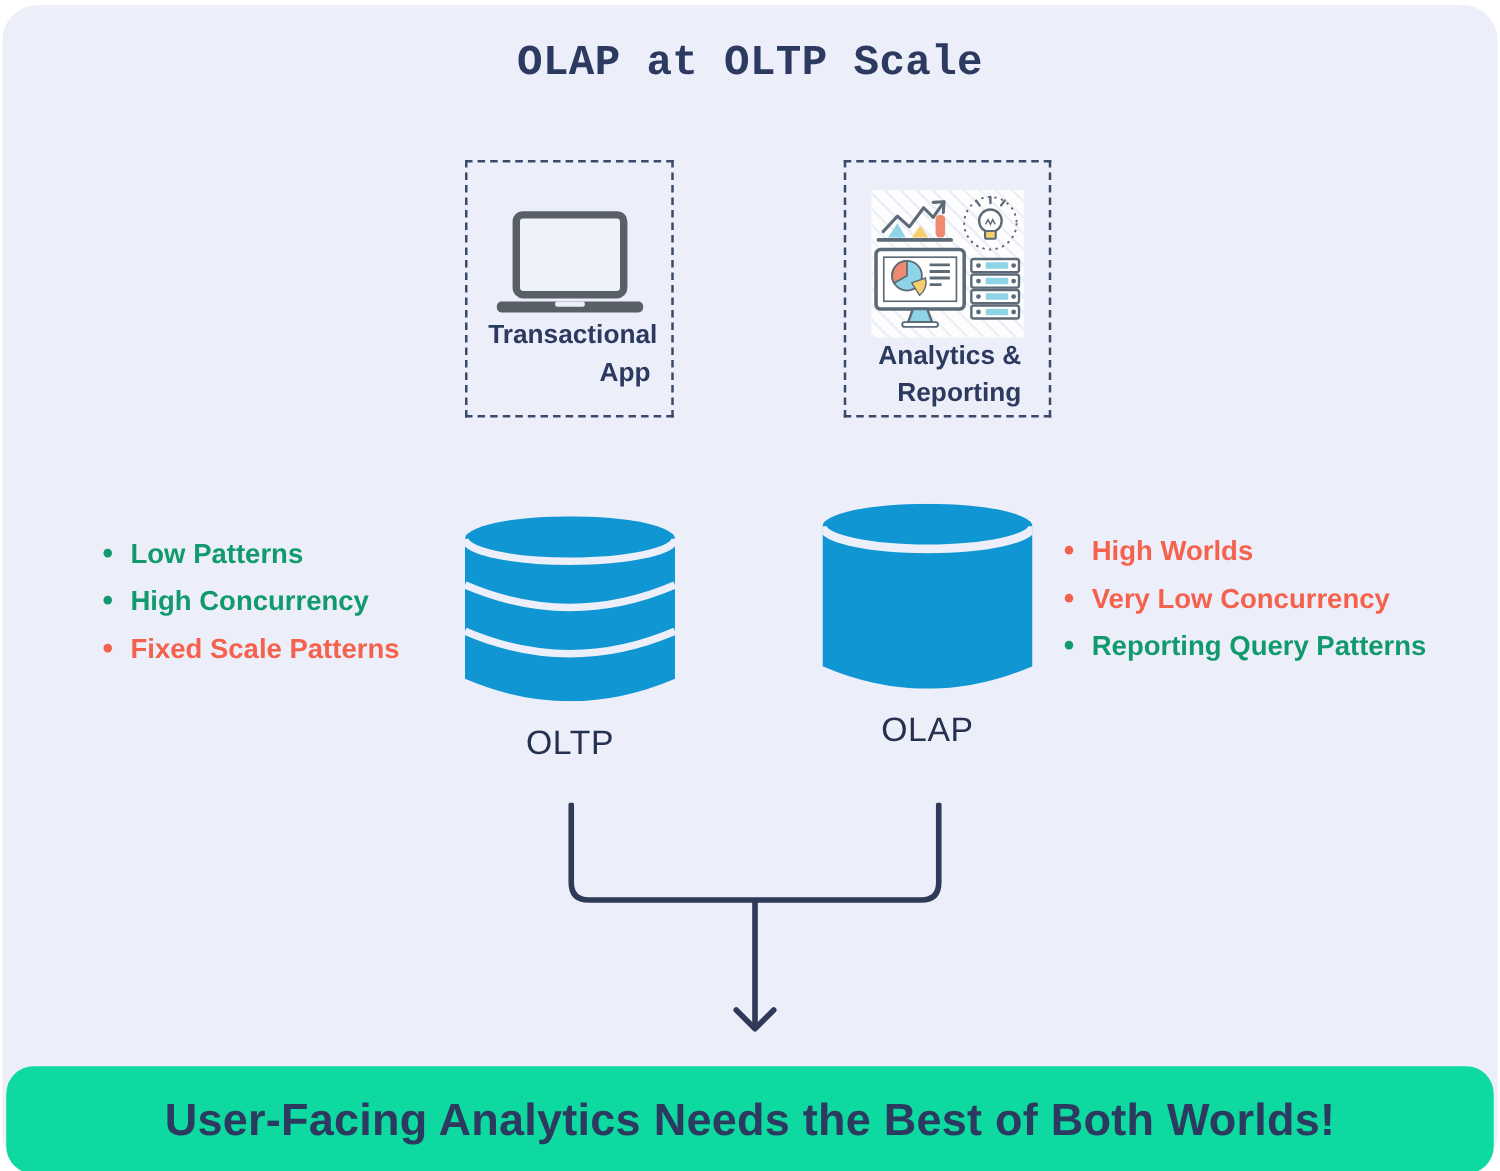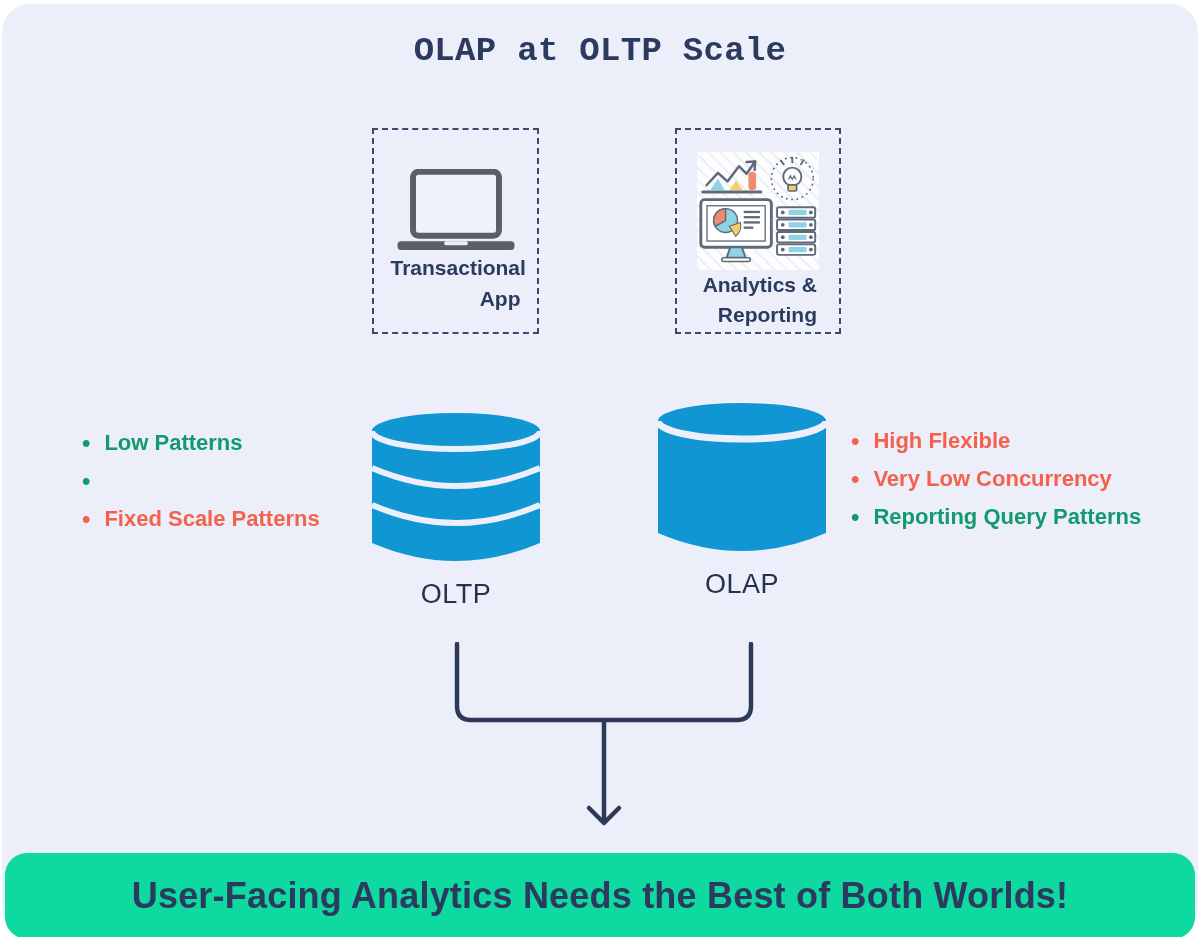--- a/index.html
+++ b/index.html
@@ -182,31 +182,32 @@
       <div class="box-label narrow">Analytics &amp; Reporting</div>
     </div>
 
     <ul class="trait-list list-left">
       <li data-tone="green">
         <span class="bullet">•</span>
         <span>Low Patterns</span>
       </li>
       <li data-tone="green">
         <span class="bullet">•</span>
+        <span>High Concurrency</span>
       </li>
       <li data-tone="red">
         <span class="bullet">•</span>
         <span>Fixed Scale Patterns</span>
       </li>
     </ul>
 
     <ul class="trait-list list-right">
       <li data-tone="red">
         <span class="bullet">•</span>
-        <span>High Flexible</span>
+        <span>High Worlds</span>
       </li>
       <li data-tone="red">
         <span class="bullet">•</span>
         <span>Very Low Concurrency</span>
       </li>
       <li data-tone="green">
         <span class="bullet">•</span>
         <span>Reporting Query Patterns</span>
       </li>
     </ul>

